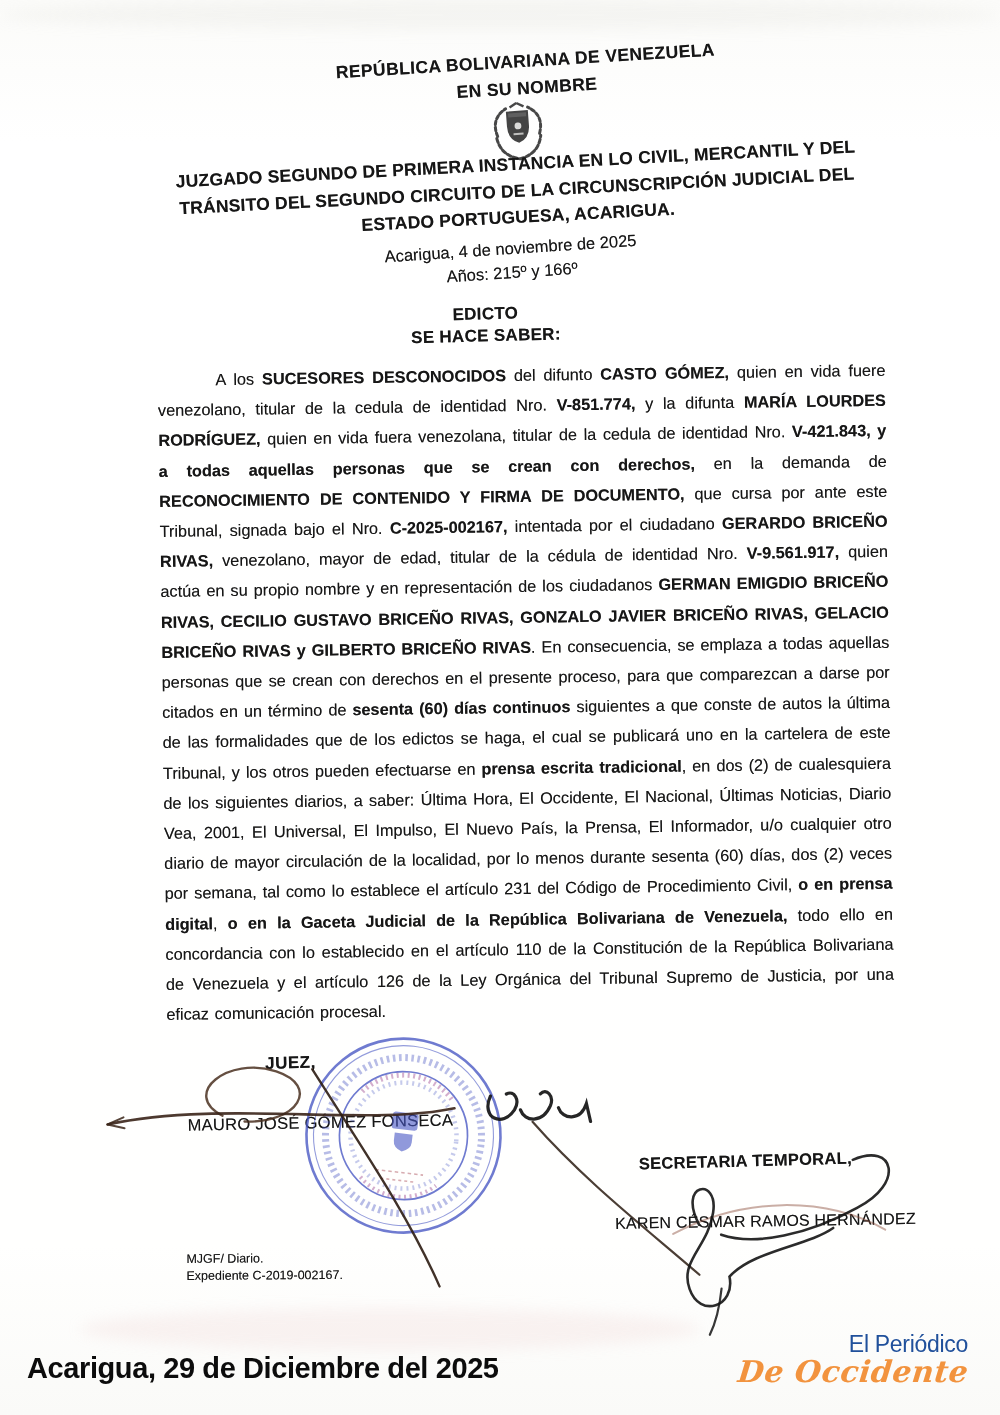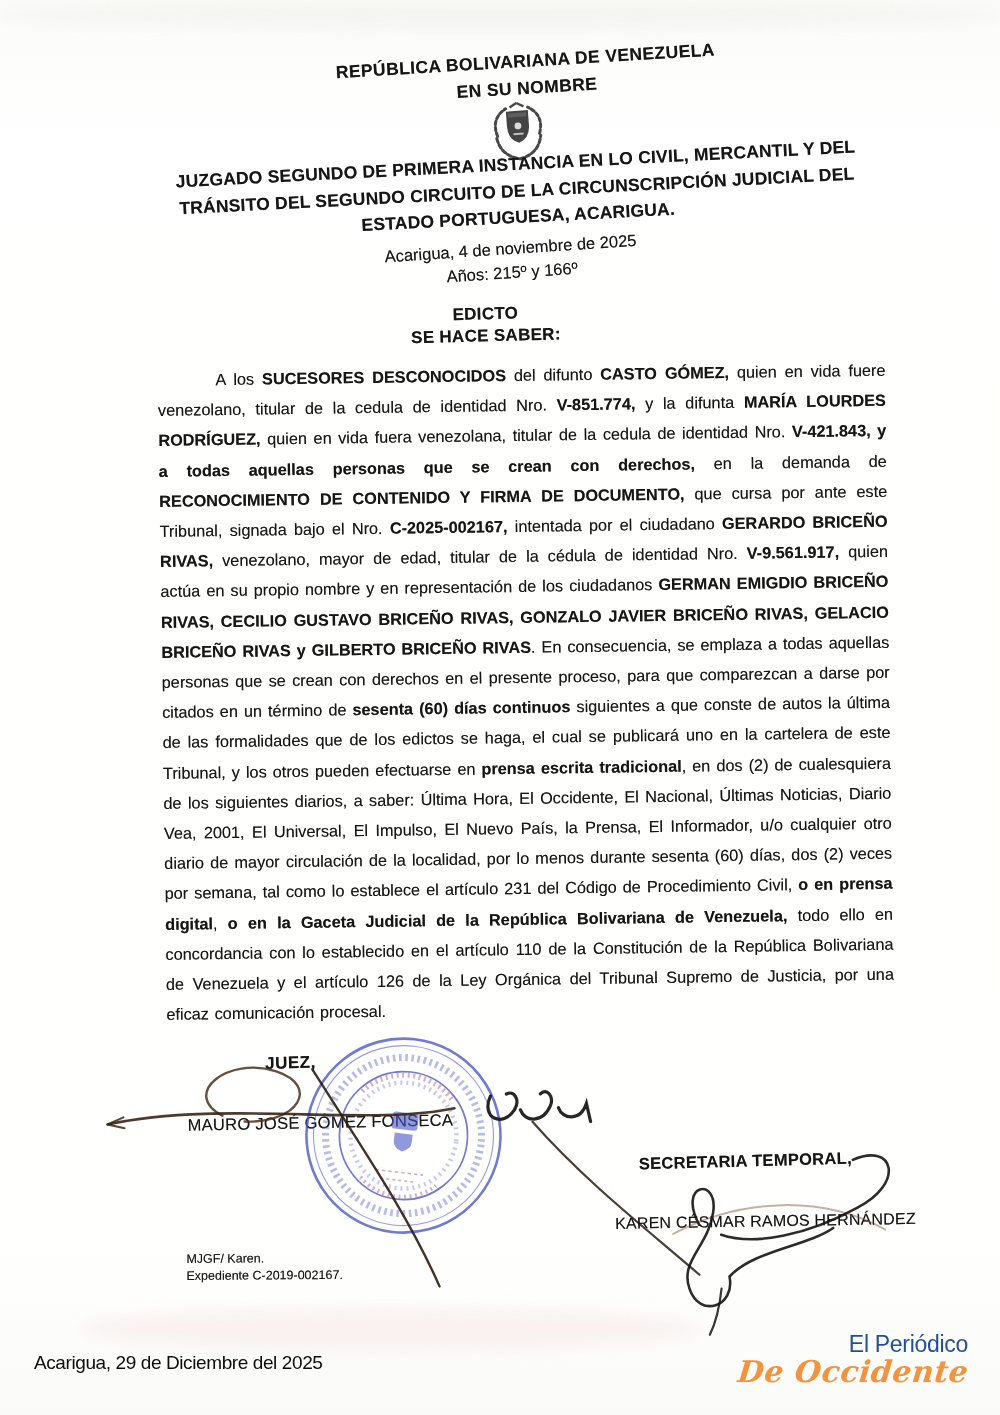--- a/index.html
+++ b/index.html
@@ -56,22 +56,22 @@
   .sec-label{position:absolute;top:1153px;left:636px;font-weight:700;font-size:16.5px;letter-spacing:.3px;transform:rotate(-1.2deg);}
   .sec-name{position:absolute;top:1214px;left:612px;font-size:16px;letter-spacing:.2px;transform:rotate(-0.6deg);}
 
   .note-block{position:absolute;top:1249px;left:183px;font-size:12.5px;line-height:16.5px;}
 
   .stamp-svg{position:absolute;top:1026px;left:293px;transform:rotate(7deg);}
   .sig-svg{position:absolute;pointer-events:none;}
 
   
   .pub-date{
-    position:absolute;top:1352px;left:34px;
-    font-weight:400;font-size:19px;letter-spacing:-.4px;color:#0c0c0c;
+    position:absolute;top:1352px;left:27px;
+    font-weight:700;font-size:29px;letter-spacing:-.4px;color:#0c0c0c;
   }
   .logo{position:absolute;top:1333px;right:32px;text-align:right;line-height:1;}
   .logo-line1{font-weight:400;font-size:23px;color:#20509b;letter-spacing:-.3px;}
   .logo-line2{
     font-family:"DejaVu Serif","Liberation Serif",serif;
     font-style:italic;font-weight:700;font-size:30px;color:#f2933e;
     margin-top:1px;transform:skewX(-6deg);letter-spacing:.5px;
   }
 
   
@@ -164,21 +164,21 @@
     <svg class="sig-svg" style="left:600px;top:1140px" width="320" height="200" viewBox="0 0 320 200">
       <g fill="none" stroke-linecap="round">
         <path d="M70 95 C 140 58, 222 58, 282 92" stroke="#8a4b3a" stroke-width="2" opacity=".45"></path>
         <path d="M250 22 C 292 4, 302 46, 254 70 C 206 96, 152 108, 118 96" stroke="#141414" stroke-width="2.6" opacity=".9"></path>
         <path d="M96 86 C 74 44, 116 38, 110 74 C 105 108, 76 122, 86 150 C 96 180, 132 168, 126 138 C 150 112, 204 108, 230 90" stroke="#141414" stroke-width="2.6" opacity=".9"></path>
         <path d="M118 150 C 116 168, 112 184, 106 196" stroke="#141414" stroke-width="2.2" opacity=".85"></path>
       </g>
     </svg>
 
     <div class="note-block ink">
-      <div>MJGF/ Karen.</div>
+      <div>MJGF/ Diario.</div>
       <div>Expediente C-2019-002167.</div>
     </div>
 
   </div>
 
   <div class="pub-date">Acarigua, 29 de Diciembre del 2025</div>
   <div class="logo">
     <div class="logo-line1">El Periódico</div>
     <div class="logo-line2">De Occidente</div>
   </div>

